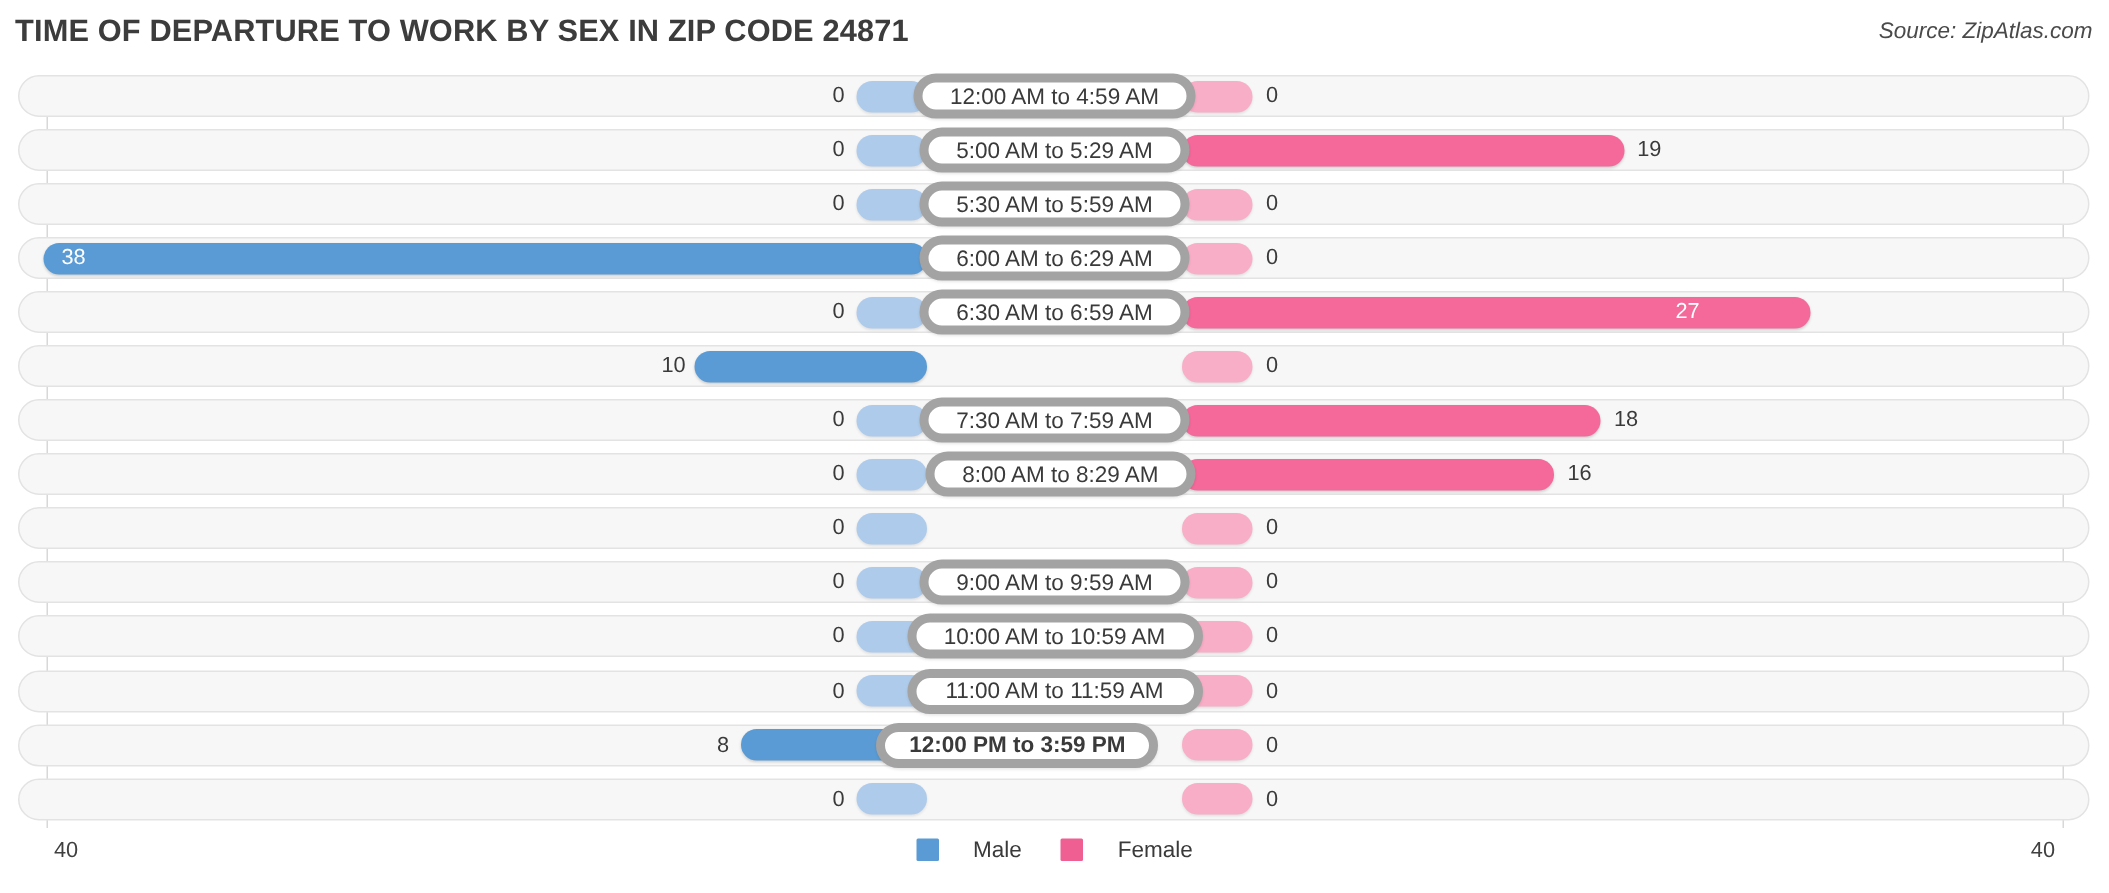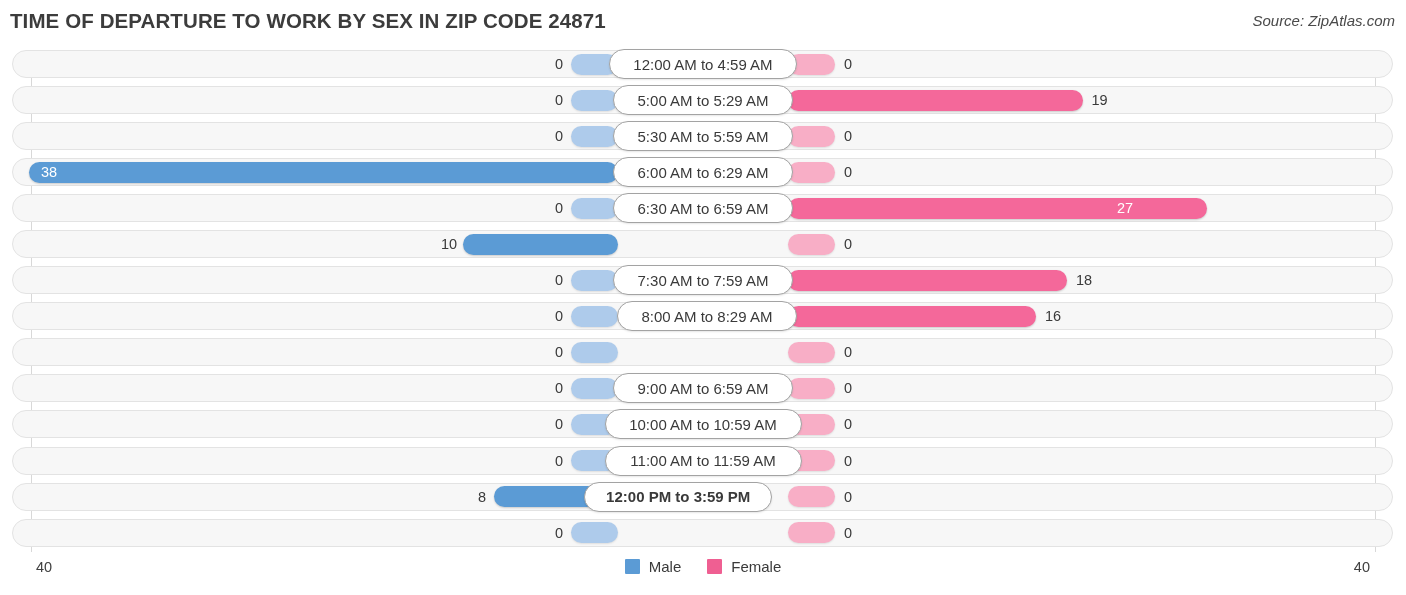--- a/index.html
+++ b/index.html
@@ -116,21 +116,21 @@
     white-space: nowrap;
   }
   .val.inside { color: #ffffff; }
 
   
   .cat-pill {
     position: absolute;
     top: 3px;
     height: 30px;
     background: #ffffff;
-    border: 1px solid #a3a3a3;
+    border: 6px solid #a3a3a3;
     border-radius: 15px;
     box-shadow: 0 1px 2px rgba(0,0,0,0.10);
     display: flex;
     align-items: center;
     justify-content: center;
     box-sizing: border-box;
     padding: 0 12px;
     white-space: nowrap;
     font-size: 15px;
     color: #3a3a3a;
@@ -159,21 +159,21 @@
     top: 7px;
     width: 1406px;
     display: flex;
     justify-content: center;
     align-items: center;
     gap: 26px;
   }
   .legend-item {
     display: flex;
     align-items: center;
-    gap: 9px;
+    gap: 23px;
     font-size: 15px;
     color: #3a3a3a;
   }
   .swatch {
     width: 15px;
     height: 15px;
     border-radius: 1px;
     display: inline-block;
   }
   .swatch-male   { background: #5b9bd5; }
@@ -260,21 +260,21 @@
         <div class="val" style="left: 549px; width: 14px; text-align: right;">0</div>
         <div class="bar bar-female zero" style="left: 788px; width: 47px;"></div>
         <div class="val" style="left: 844px;">0</div>
       </div>
       <div class="row">
         <div class="track"></div>
         <div class="bar bar-male zero" style="left: 571px; width: 47px;"></div>
         <div class="val" style="left: 549px; width: 14px; text-align: right;">0</div>
         <div class="bar bar-female zero" style="left: 788px; width: 47px;"></div>
         <div class="val" style="left: 844px;">0</div>
-        <div class="cat-pill" style="width: 179.9px; left: 613.05px;">9:00 AM to 6:59 AM</div>
+        <div class="cat-pill" style="width: 179.9px; left: 613.05px;">9:00 AM to 9:59 AM</div>
       </div>
       <div class="row">
         <div class="track"></div>
         <div class="bar bar-male zero" style="left: 571px; width: 47px;"></div>
         <div class="val" style="left: 549px; width: 14px; text-align: right;">0</div>
         <div class="bar bar-female zero" style="left: 788px; width: 47px;"></div>
         <div class="val" style="left: 844px;">0</div>
         <div class="cat-pill" style="width: 197px; left: 604.5px;">10:00 AM to 10:59 AM</div>
       </div>
       <div class="row">

